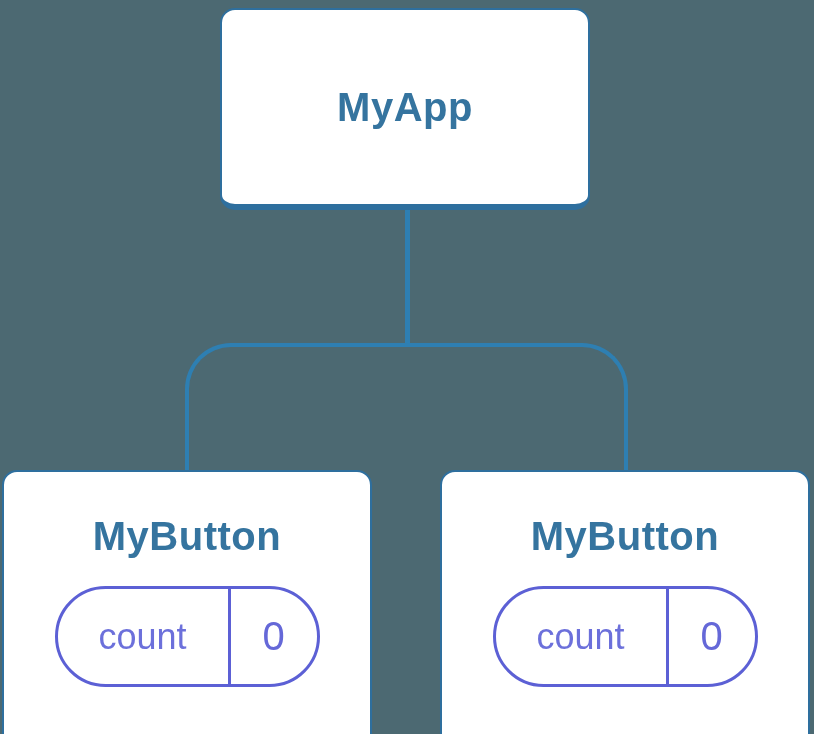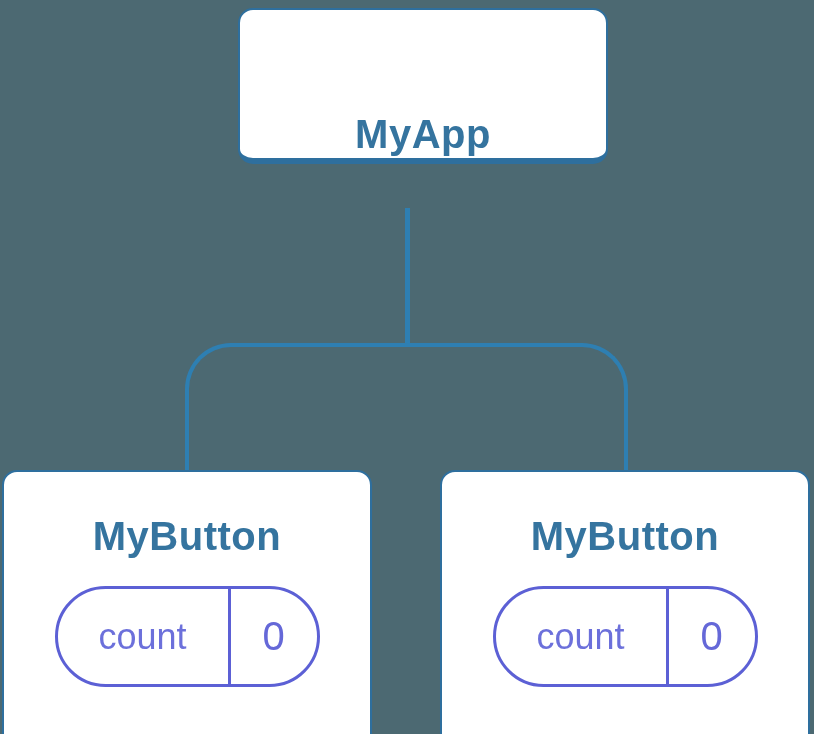--- a/index.html
+++ b/index.html
@@ -20,25 +20,25 @@
     border: 2px solid var(--box-border-color, #2E6F9E);
     border-bottom-width: 6px;
     border-radius: 15px;
     box-sizing: border-box;
     display: flex;
     flex-direction: column;
     align-items: center;
     z-index: 2;
   }
   .root-box {
-    left: 238px;
+    left: 220px;
     top: 8px;
     width: 370px;
-    height: 156px;
-    justify-content: flex-end;
+    height: 202px;
+    justify-content: center;
   }
   .box-title {
     font-size: 40px;
     font-weight: 700;
     letter-spacing: 0.5px;
     color: var(--title-color, #35749F);
     line-height: 1.2;
   }
   .connector-stub {
     position: absolute;

